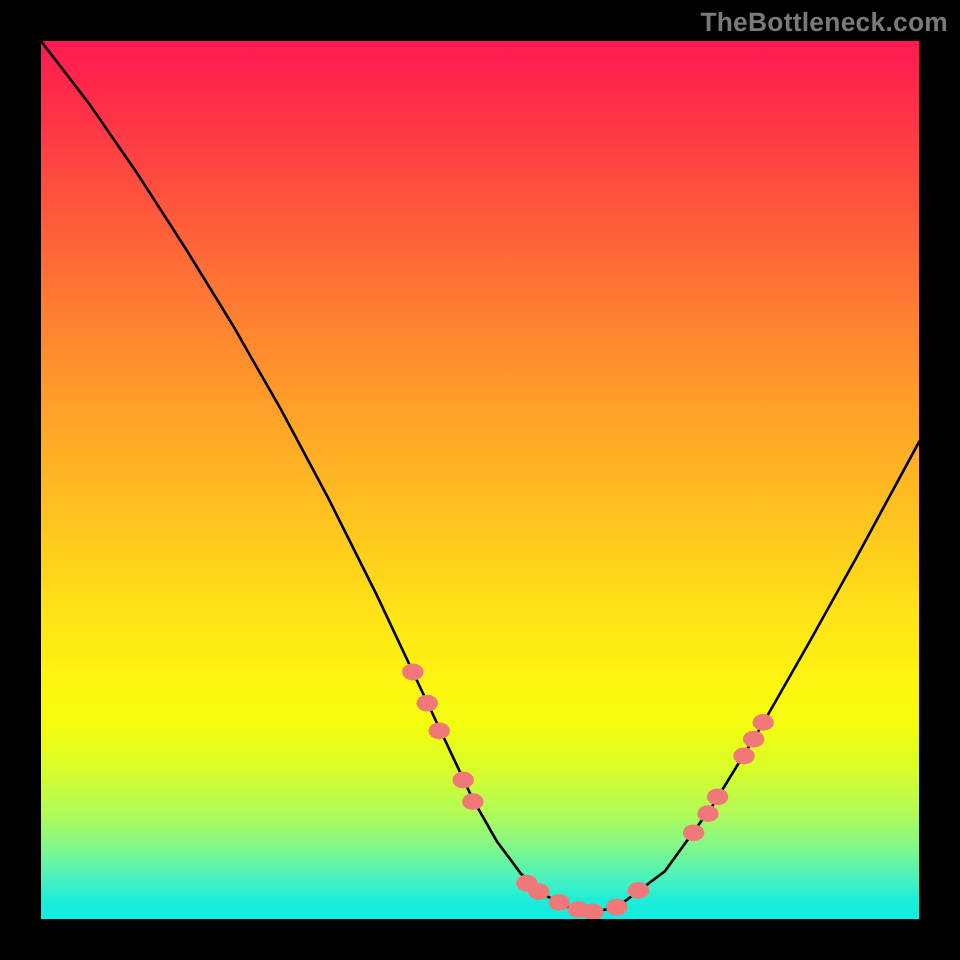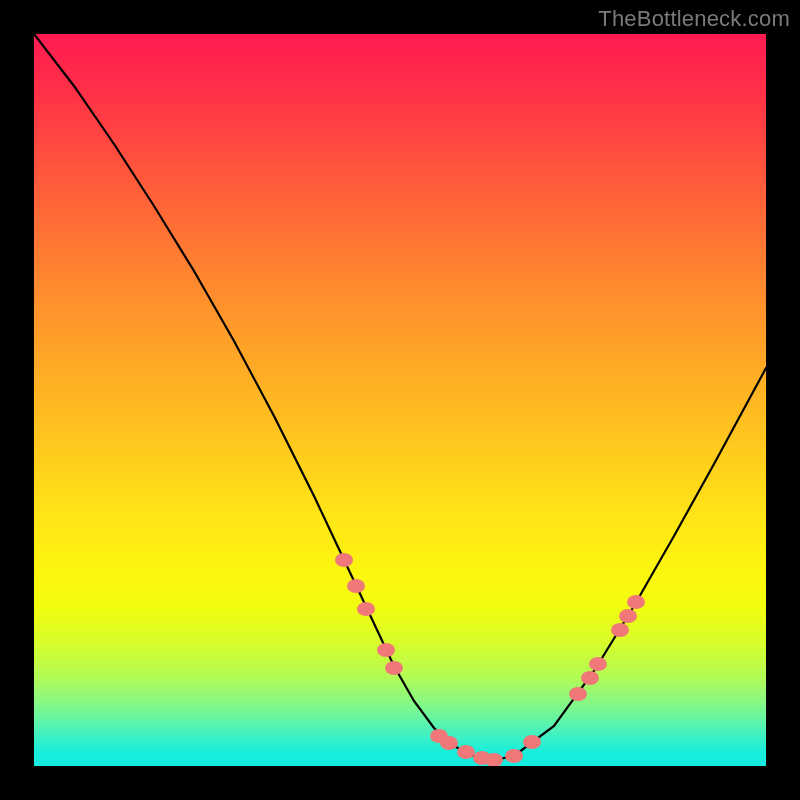--- a/index.html
+++ b/index.html
@@ -53,21 +53,21 @@
     inset: 0;
     width: 100%;
     height: 100%;
   }
   .watermark {
     position: absolute;
     top: 6px;
     right: 10px;
     color: #7a7a7a;
     font-size: 22px;
-    font-weight: 400;
+    font-weight: 700;
     letter-spacing: 0.2px;
     user-select: none;
   }
 </style>
 </head>
 <body>
 
 <div class="frame">
   <div class="plot-area">
     <div class="gradient"></div>

